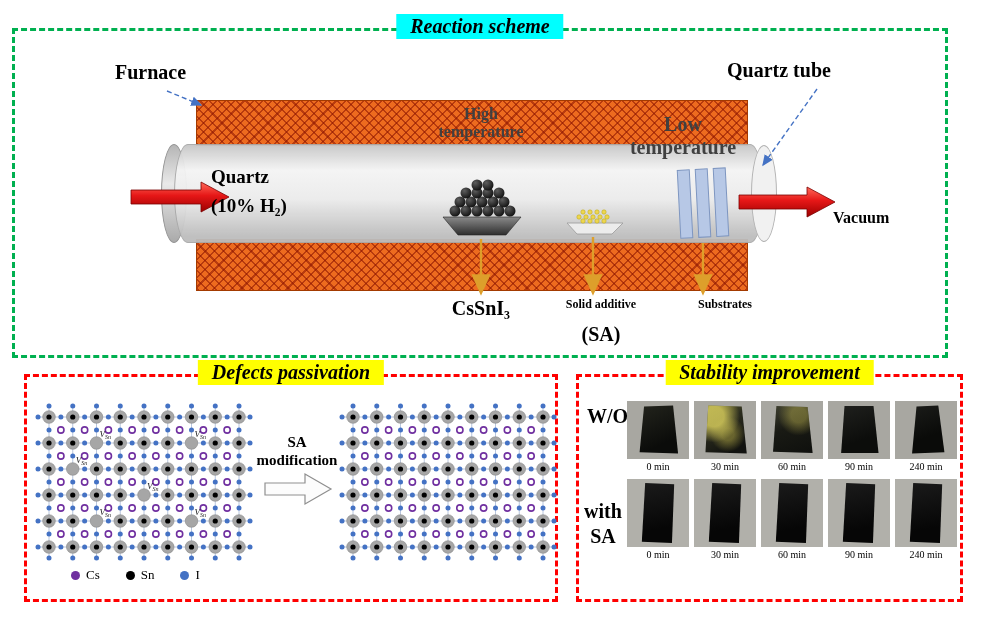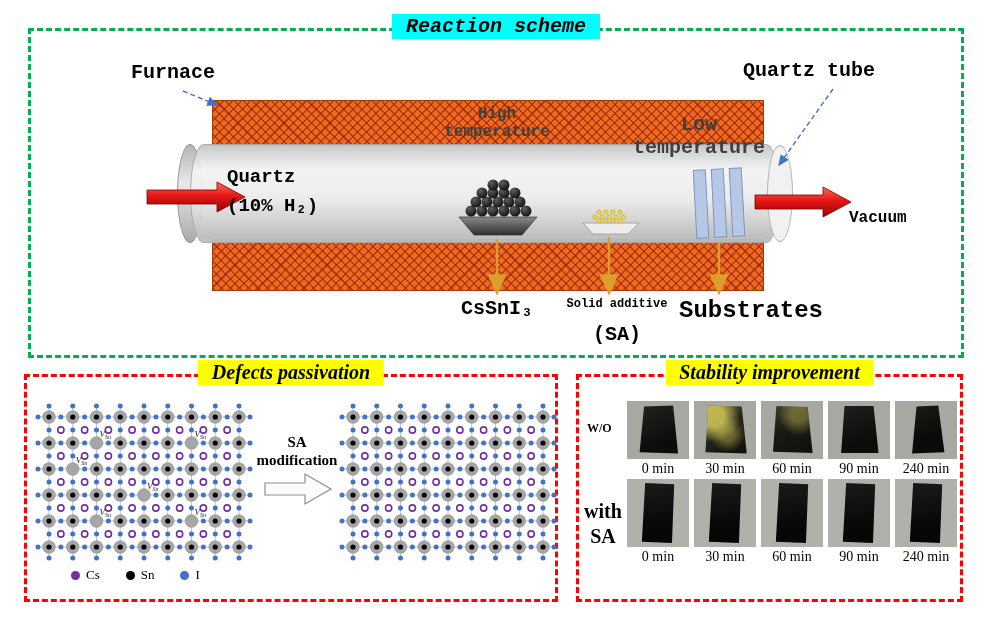--- a/index.html
+++ b/index.html
@@ -8,21 +8,21 @@
   .panel{position:absolute;box-sizing:border-box;}
   .panel.green{border:3px dashed var(--green_border,#00B050);}
   .panel.red{border:3px dashed var(--red_border,#FF0000);}
   .panel-title{position:absolute;top:-17px;left:50%;transform:translateX(-50%);
         font-style:italic;font-weight:bold;font-size:20px;padding:1px 14px;
         white-space:nowrap;z-index:6;}
   .panel-title.cyan{background:var(--title_cyan,#00FFFF);}
   .panel-title.yellow{background:var(--title_yellow,#FFFF00);}
 
   
-  #reaction-panel{left:28px;top:28px;width:936px;height:330px;font-family:Liberation Mono, monospace;}
+  #reaction-panel{left:12px;top:28px;width:936px;height:330px;}
   .furnace-block{position:absolute;left:181px;width:552px;z-index:1;
     background-color:var(--furnace_orange,#ED6B1F);
     background-image:
       repeating-linear-gradient(45deg, rgba(140,20,0,.55) 0 1.5px, transparent 1.5px 6.5px),
       repeating-linear-gradient(135deg, rgba(140,20,0,.55) 0 1.5px, transparent 1.5px 6.5px);
     border:1px solid #a33a00;box-sizing:border-box;}
   .furnace-block.top{top:69px;height:46px;}
   .furnace-block.bottom{top:208px;height:52px;}
   .tube-body{position:absolute;left:159px;top:113px;width:590px;height:99px;z-index:2;
     border-radius:14px/50px;border:1px solid #a9a9a9;box-sizing:border-box;
@@ -47,21 +47,21 @@
   .legend-dot{display:inline-block;width:9px;height:9px;border-radius:50%;}
 
   
   #stability-panel{left:576px;top:374px;width:387px;height:228px;}
   .photo-row{position:absolute;display:flex;gap:5px;z-index:2;}
   .photo-cell{width:62px;position:relative;overflow:hidden;background:#a8a7a1;}
   #photos-r0 .photo-cell{height:58px;}
   #photos-r1 .photo-cell{height:68px;background:#b1b0aa;}
   .sample{position:absolute;inset:3% 5%;}
   .time-row{position:absolute;display:flex;gap:5px;z-index:2;}
-  .time-label{width:62px;text-align:center;font-size:14px;}
+  .time-label{width:62px;text-align:center;font-size:10px;}
 
   .t0-0 .sample{clip-path:polygon(25% 7%,77% 5%,86% 93%,17% 91%);
       background:linear-gradient(155deg,#26271f,#0b0c0a 70%);}
   .t0-1 .sample{clip-path:polygon(20% 5%,80% 7%,89% 93%,15% 91%);
       background:linear-gradient(150deg,#6b6b35 5%,#2b2c1e 40%,#121310 78%);}
   .t0-1 .sample::after{content:"";position:absolute;inset:0;
       background:radial-gradient(circle at 30% 25%,rgba(210,200,90,.85) 0 18%,transparent 46%),
                  radial-gradient(circle at 55% 58%,rgba(180,170,70,.5) 0 14%,transparent 40%);}
   .t0-2 .sample{clip-path:polygon(22% 6%,78% 8%,87% 92%,16% 90%);
       background:linear-gradient(160deg,#3f4030 8%,#191a14 45%,#0d0e0c);}
@@ -182,21 +182,21 @@
     <div class="lbl" style="left:196px;top:132px;font-size:19px;line-height:1.5;">
       <div>Quartz</div>
       <div>(10% H₂)</div>
     </div>
 
     <div class="lbl" style="left:818px;top:178px;font-size:16px;">Vacuum</div>
 
     <div class="lbl center" style="left:406px;top:266px;width:120px;font-size:20px;">CsSnI₃</div>
     <div class="lbl center" style="left:518px;top:266px;width:136px;font-size:12px;">Solid additive</div>
     <div class="lbl center" style="left:518px;top:292px;width:136px;font-size:20px;">(SA)</div>
-    <div class="lbl center" style="left:648px;top:266px;width:124px;font-size:24px;">Substrates</div>
+    <div class="lbl center" style="left:648px;top:266px;width:124px;font-size:12px;">Substrates</div>
   </section>
 
   <section class="panel red" id="defects-panel">
     <div class="panel-title yellow">Defects passivation</div>
 
     <svg id="lattice-left" class="lattice" style="left:6px;top:24px;" width="222" height="162">
         <line x1="5" y1="16" x2="217" y2="16" stroke="#b9c6dd" stroke-width="1"></line>
         <line x1="5" y1="42" x2="217" y2="42" stroke="#b9c6dd" stroke-width="1"></line>
         <line x1="5" y1="68" x2="217" y2="68" stroke="#b9c6dd" stroke-width="1"></line>
         <line x1="5" y1="94" x2="217" y2="94" stroke="#b9c6dd" stroke-width="1"></line>
@@ -792,21 +792,21 @@
         <span class="legend-item">
           <span class="legend-dot" style="background: rgb(68, 114, 196);"></span>
           <span>I</span>
         </span>
       </div>
   </section>
 
   <section class="panel red" id="stability-panel">
     <div class="panel-title yellow">Stability improvement</div>
 
-    <div class="lbl" style="left:8px;top:44px;font-size:12px;">W/O</div>
+    <div class="lbl" style="left:8px;top:28px;font-size:20px;">W/O</div>
     <div class="lbl center" style="left:0px;top:122px;width:48px;font-size:20px;line-height:1.25;">
       <div>with</div>
       <div>SA</div>
     </div>
 
     <div id="photos-r0" class="photo-row" style="left:48px;top:24px;">
         <div class="photo-cell t0-0">
           <div class="sample"></div>
         </div>
         <div class="photo-cell t0-1">

